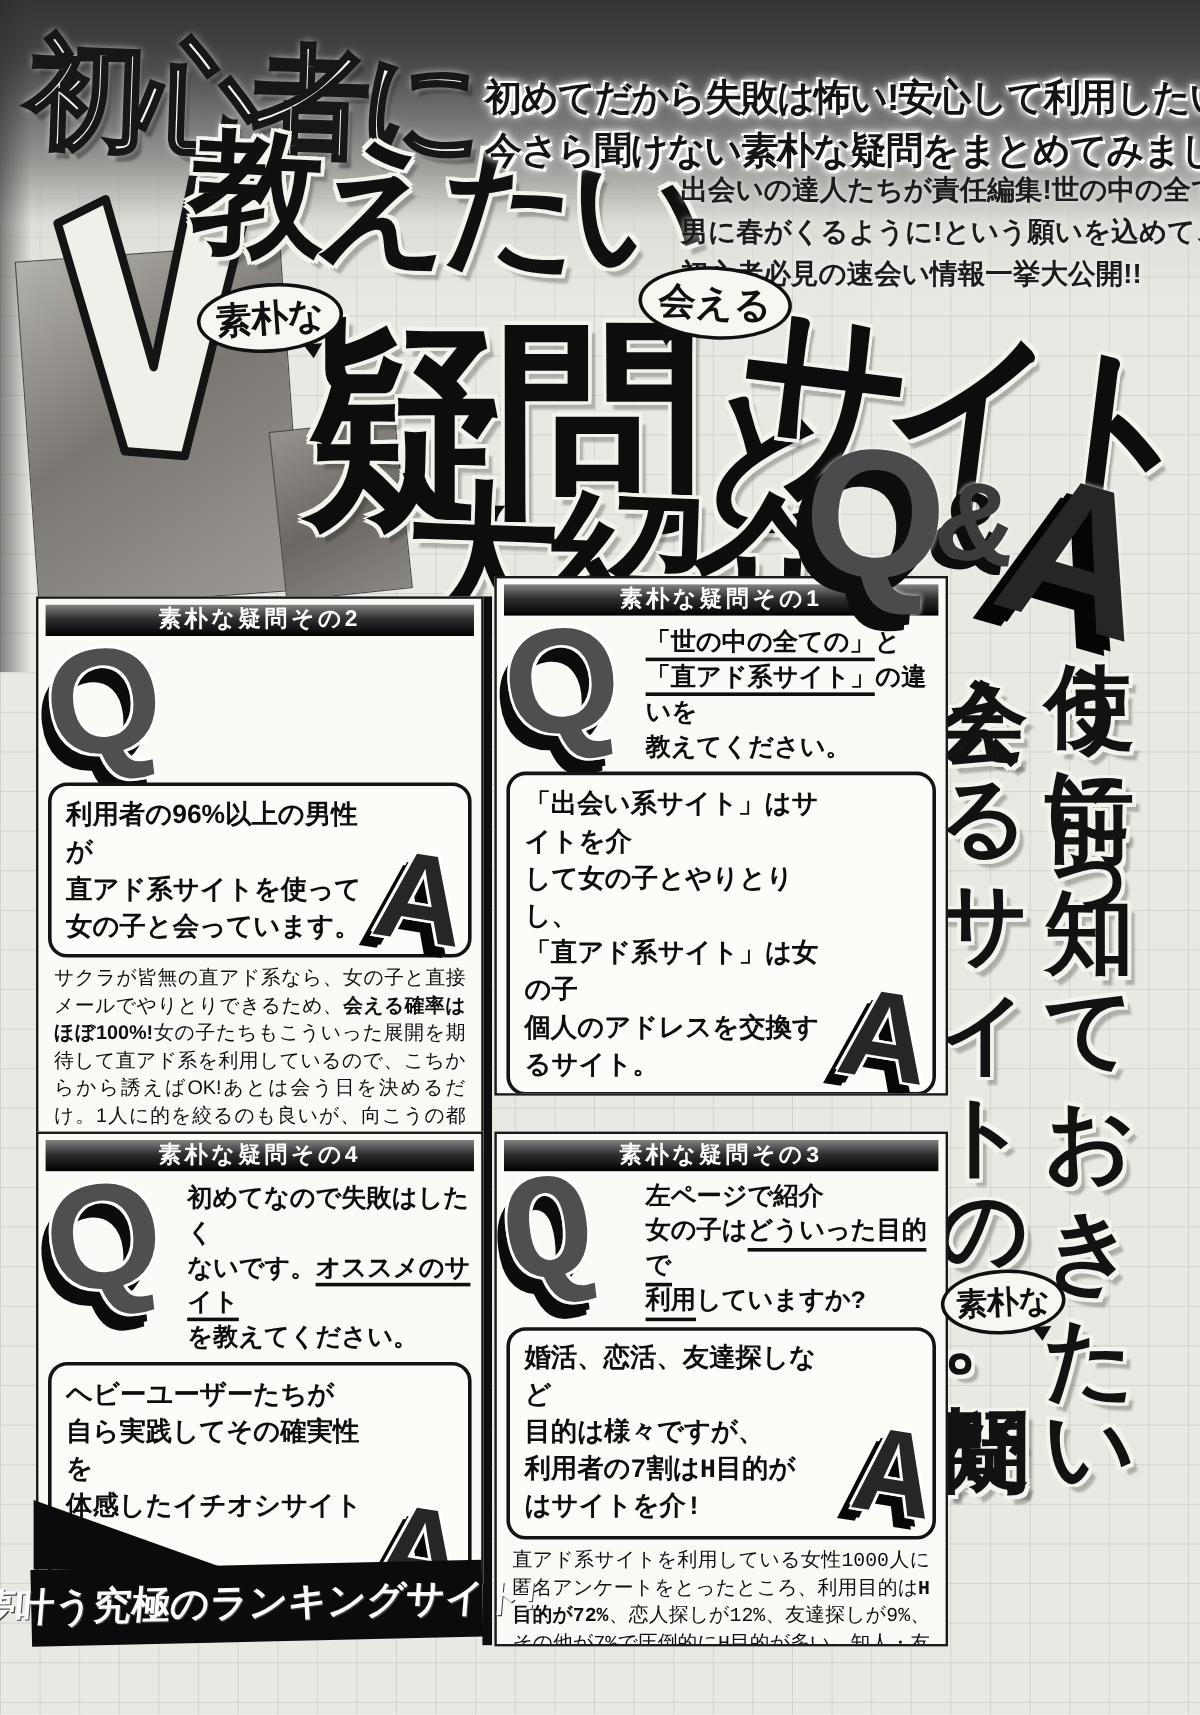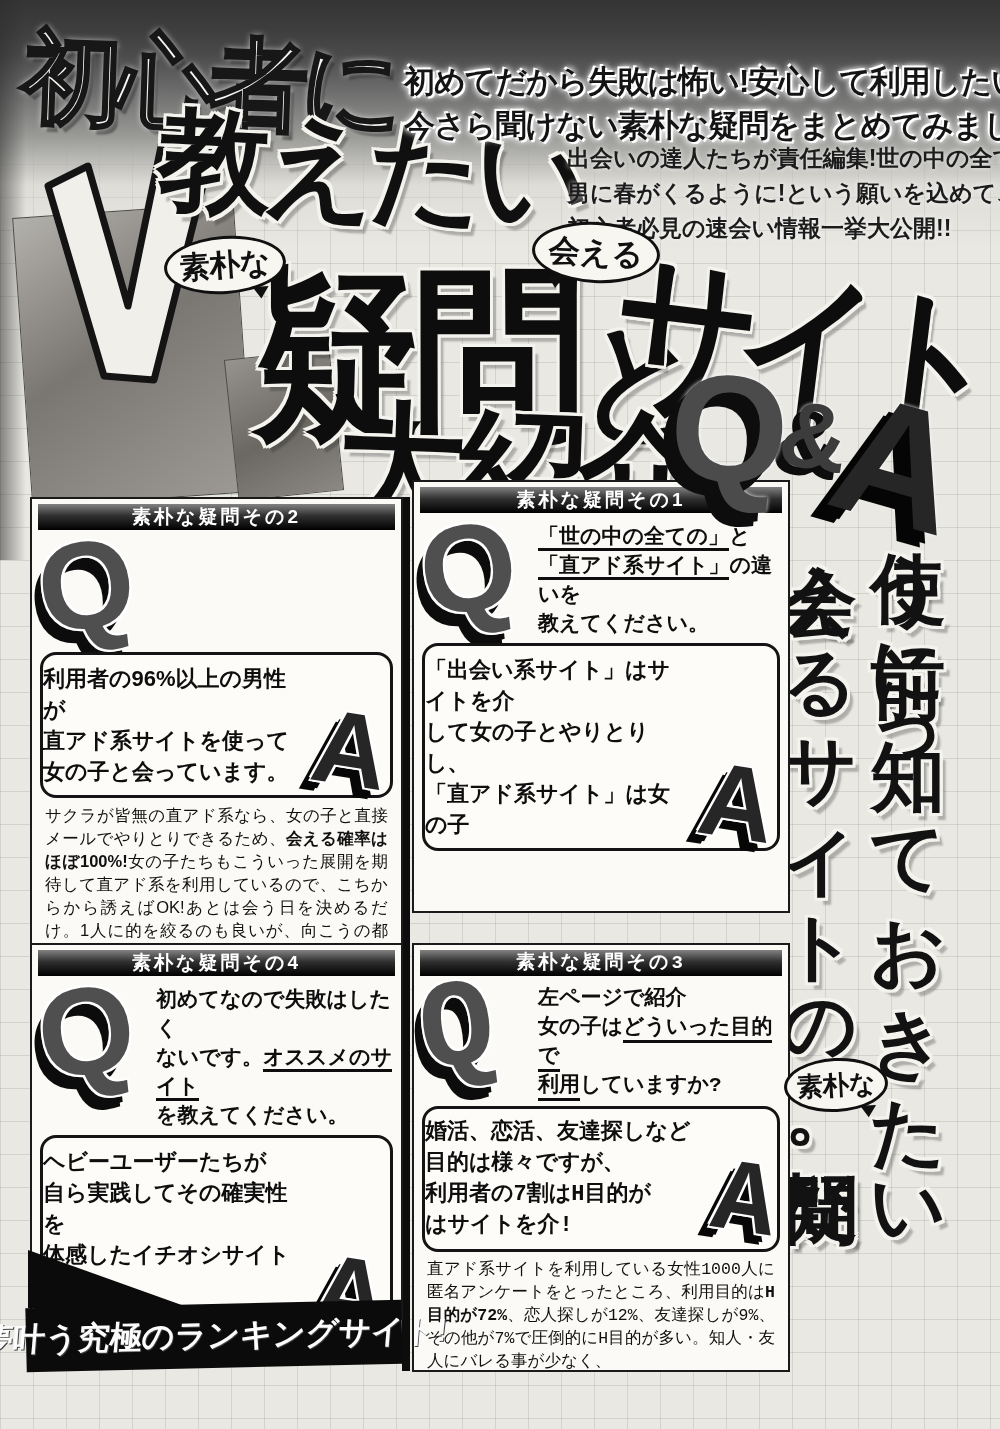--- a/index.html
+++ b/index.html
@@ -75,21 +75,21 @@
   .qa-head{margin:5px 6px 0;height:26px;line-height:26px;text-align:center;color:#fff;
     font-size:19px;font-weight:800;letter-spacing:3px;
     background:linear-gradient(180deg,#828282 0,#303030 45%,#000 100%);}
   .qa-qrow{position:relative;padding:8px 8px 4px 124px;min-height:108px;}
   .q3d{position:absolute;left:6px;top:-10px;font-size:124px;line-height:1.05;font-weight:900;color:#4f4f4f;transform:rotate(-7deg);
     text-shadow:-2px -2px 0 #fff,2px -2px 0 #fff,-2px 2px 0 #fff,2px 2px 0 #fff,-7px 9px 0 #0c0c0c,-10px 13px 0 #0c0c0c;}
   .q-text{font-size:21px;font-weight:800;line-height:29px;color:#0e0e0e;letter-spacing:0;}
   .q-text .u,.a-text .u{border-bottom:3px solid #0e0e0e;padding-bottom:1px;}
   .b{font-weight:900;}
   .qa-abox{position:relative;margin:2px 8px 6px;border:3px solid #141414;border-radius:16px;
-    padding:8px 86px 8px 0;background:#fdfcf8;}
+    padding:8px 86px 8px 12px;background:#fdfcf8;}
   .a-text{font-size:22px;font-weight:800;line-height:31px;color:#0e0e0e;}
   .a3d{position:absolute;right:2px;bottom:-6px;font-size:104px;line-height:1;font-weight:900;color:#262626;transform:rotate(9deg);
     text-shadow:-2px -2px 0 #fff,2px -2px 0 #fff,-2px 2px 0 #fff,2px 2px 0 #fff,-7px 8px 0 #070707,-10px 11px 0 #070707;}
   .qa-body{margin:4px 13px 8px;font-size:16.5px;line-height:23px;font-weight:500;color:#101010;text-align:justify;letter-spacing:0;}
   
   .banner{left:26px;top:1246px;width:380px;height:132px;z-index:7;}
   .banner .tri{position:absolute;left:2px;top:4px;width:0;height:0;
     border-bottom:58px solid #0b0b0b;border-right:162px solid transparent;}
   .banner .bar{position:absolute;left:0;top:58px;width:376px;height:64px;background:#0b0b0b;
     transform:rotate(-1.3deg);display:flex;align-items:center;justify-content:center;}
@@ -156,21 +156,21 @@
     <div class="qa-body"><span>サクラが皆無の直アド系なら、女の子と直接メールでやりとりできるため、</span><span class="b">会える確率はほぼ100%!</span><span>女の子たちもこういった展開を期待して直アド系を利用しているので、こちからから誘えばOK!あとは会う日を決めるだけ。1人に的を絞るのも良いが、向こうの都合もあるので</span></div>
   </div>
 
   <div class="abs qabox bx1">
     <div class="qa-head">素朴な疑問その1</div>
     <div class="qa-qrow">
       <span class="q3d">Q</span>
       <div class="q-text"><span class="u">「世の中の全ての」</span><span>と</span><br><span class="u">「直アド系サイト」</span><span>の違いを</span><br><span>教えてください。</span></div>
     </div>
     <div class="qa-abox">
-      <div class="a-text"><span>「出会い系サイト」はサイトを介</span><br><span>して女の子とやりとりし、</span><br><span>「直アド系サイト」は女の子</span><br></div>
+      <div class="a-text"><span>「出会い系サイト」はサイトを介</span><br><span>して女の子とやりとりし、</span><br><span>「直アド系サイト」は女の子</span><br><span>個人のアドレスを交換するサイト。</span></div>
       <span class="a3d">A</span>
     </div>
 
   </div>
 
   <div class="abs qabox bx4">
     <div class="qa-head">素朴な疑問その4</div>
     <div class="qa-qrow">
       <span class="q3d">Q</span>
       <div class="q-text"><span>初めてなので失敗はしたく</span><br><span>ないです。</span><span class="u">オススメのサイト</span><br><span>を教えてください。</span></div>

